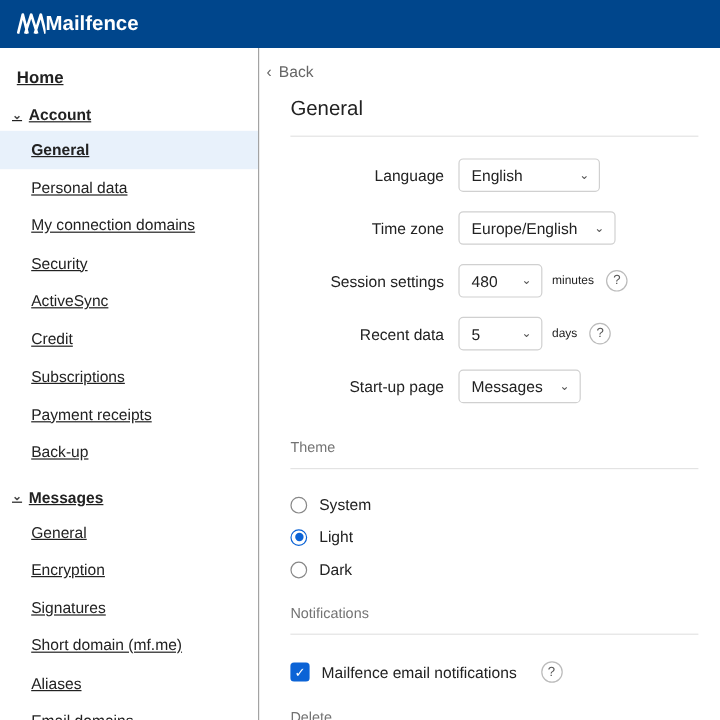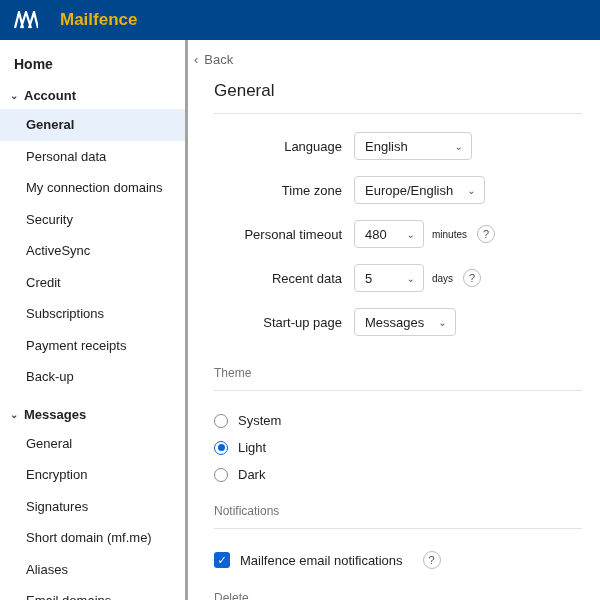--- a/index.html
+++ b/index.html
@@ -1,21 +1,21 @@
 <!DOCTYPE html>
 <html><head>
 <meta charset="utf-8">
 <style>
   * { box-sizing: border-box; margin: 0; padding: 0; }
   body { font-family: -apple-system, BlinkMacSystemFont, "Segoe UI", Arial, sans-serif; font-size: 13px; color: #222; width: 600px; height: 600px; overflow: hidden; background: #fff; }
   .topbar { background: #00468c; height: 40px; display: flex; align-items: center; padding: 0 14px; }
-  .logo-mark { display: inline-flex; align-items: center; gap: 22px; color: #eab308; font-weight: 600; font-size: 17px; }
+  .logo-mark { display: inline-flex; align-items: center; gap: 0; color: #ffffff; font-weight: 600; font-size: 17px; }
   .logo-mark svg { display:block; }
   .app { display: flex; height: 560px; }
-  .sidebar { width: 188px; border-right: 3px solid #a3a3a3; padding: 8px 0 0 0; overflow: hidden; }
+  .sidebar { width: 216px; border-right: 1px solid #a3a3a3; padding: 8px 0 0 0; overflow: hidden; text-decoration: underline; }
   .home { font-weight: 700; padding: 8px 14px 10px; font-size: 14px; }
   .group-header { display: flex; align-items: center; gap: 4px; padding: 6px 10px; font-weight: 700; font-size: 13px; cursor: pointer; }
   .chev { width: 10px; display:inline-block; font-size: 10px; color:#444; }
   .nav-item { padding: 6px 14px 6px 26px; font-size: 13px; color: #222; cursor: pointer; line-height: 1.5; }
   .nav-item.active { background: #e8f1fb; font-weight: 600; }
   .main { flex: 1; padding: 6px 18px 0 0; overflow: hidden; }
   .back { color: #666; padding: 6px 0 14px 6px; font-size: 13px; display:flex; align-items:center; gap:6px; cursor:pointer;}
   .section-title { font-size: 17px; font-weight: 400; color:#222; padding: 0 0 10px 26px; }
   .hr { border: none; border-top: 1px solid #e3e3e3; margin: 2px 0 18px 26px; }
   .form-row { display: flex; align-items: center; margin-bottom: 16px; }
@@ -94,21 +94,21 @@
 
     <div class="form-row">
       <div class="form-label">Time zone</div>
       <div class="select wide">
         <span>Europe/English</span>
         <span class="caret">⌄</span>
       </div>
     </div>
 
     <div class="form-row">
-      <div class="form-label">Personal timeout</div>
+      <div class="form-label">Session settings</div>
       <div class="select">
         <span>480</span>
         <span class="caret">⌄</span>
       </div>
       <div class="unit">minutes</div>
       <div class="help">?</div>
     </div>
 
     <div class="form-row">
       <div class="form-label">Recent data</div>

